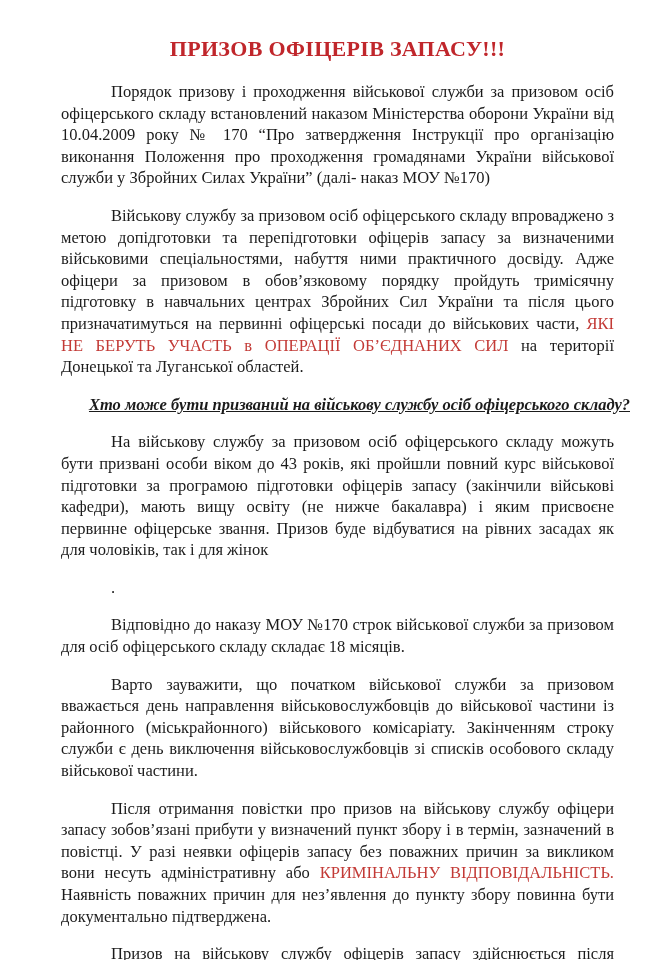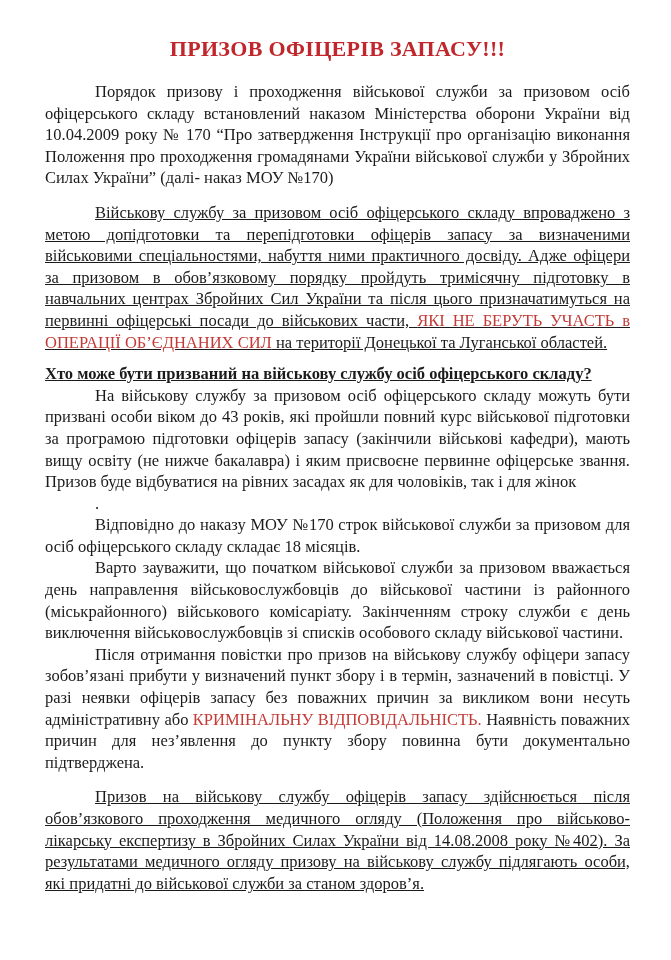--- a/index.html
+++ b/index.html
@@ -29,30 +29,31 @@
   .doc-title {
     margin: 0 0 19px 0;
     text-align: center;
     color: var(--title-red);
     font-size: 22px;
     font-weight: bold;
     line-height: 26px;
     letter-spacing: 0.3px;
   }
   .para {
-    margin: 0;
+    margin: 16px;
     text-align: justify;
     text-indent: 50px;
   }
-  .para.gap { margin-top: 13px; text-decoration: underline; }
+  .para.gap { margin-top: 13px; }
   .para.stretch { text-align-last: justify; }
   .heading {
     margin-top: 10px;
-    text-align: left;
+    text-align: right;
     font-weight: bold;
+    font-style: italic;
   }
   .heading .hu { text-decoration: underline; }
   .red { color: var(--accent-red); }
 </style>
 </head>
 <body>
 
 <div class="page">
   <h1 class="doc-title">ПРИЗОВ ОФІЦЕРІВ ЗАПАСУ!!!</h1>
   <div id="doc-body">

